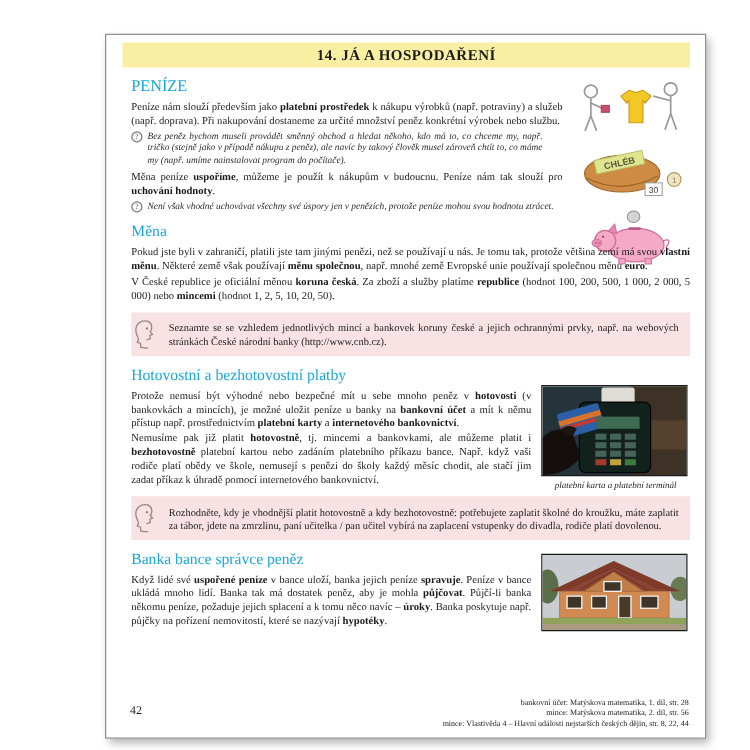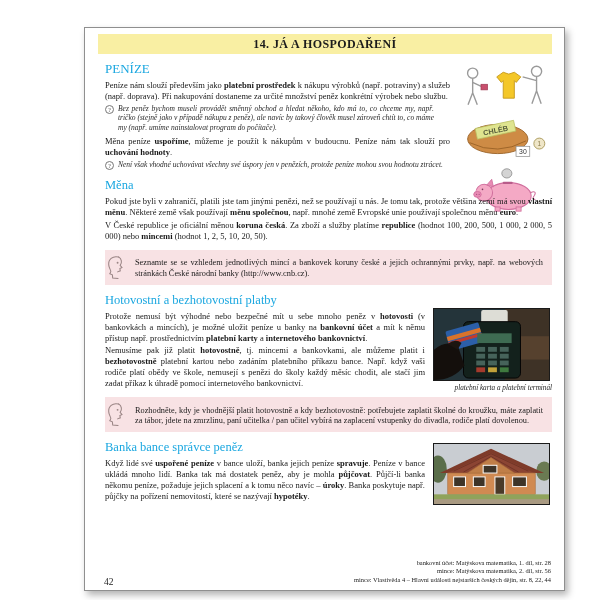--- a/index.html
+++ b/index.html
@@ -43,27 +43,27 @@
   .pinkbox{
     background:var(--box);display:flex;align-items:flex-end;gap:9px;
     padding:5px 9px 5px 0;margin:8px 0 6px;
   }
   .pinkbox .txt{font-size:8.3px;line-height:10.8px;text-align:justify;}
   .pinkbox .face{flex:0 0 21px;}
   .figcol{
     position:absolute;right:0;top:2px;width:92px;
     display:flex;flex-direction:column;align-items:center;gap:5px;
   }
-  .photofig{position:absolute;right:0;width:119px;text-align:right;}
+  .photofig{position:absolute;right:0;width:119px;text-align:center;}
   .photofig .frame{border:1px solid #1a1a1a;display:block;width:117px;}
   .photofig figcaption{
     font-style:italic;font-size:7.2px;line-height:8.8px;margin-top:3px;color:#222;
   }
   .pf1{top:15px;} .pf2{top:3px;}
-  .pagenum{position:absolute;left:19px;bottom:3px;font-size:9.5px;color:#1c1c1c;text-align:center;}
+  .pagenum{position:absolute;left:19px;bottom:16px;font-size:9.5px;color:#1c1c1c;text-align:center;}
   .refs{
     position:absolute;right:13px;bottom:6px;text-align:right;
     font-size:6.4px;line-height:8.4px;color:#222;
   }
   svg text{font-family:"Liberation Sans", sans-serif;}
   figure{margin:0;}
 </style>
 </head>
 <body>
 

